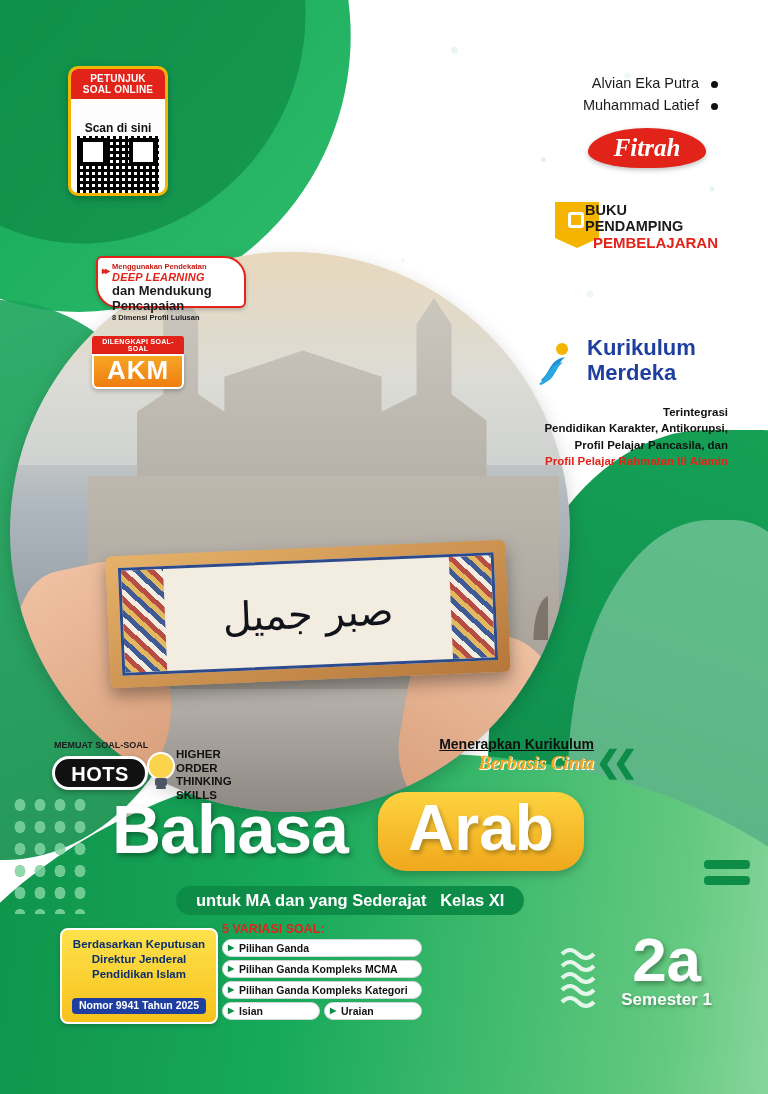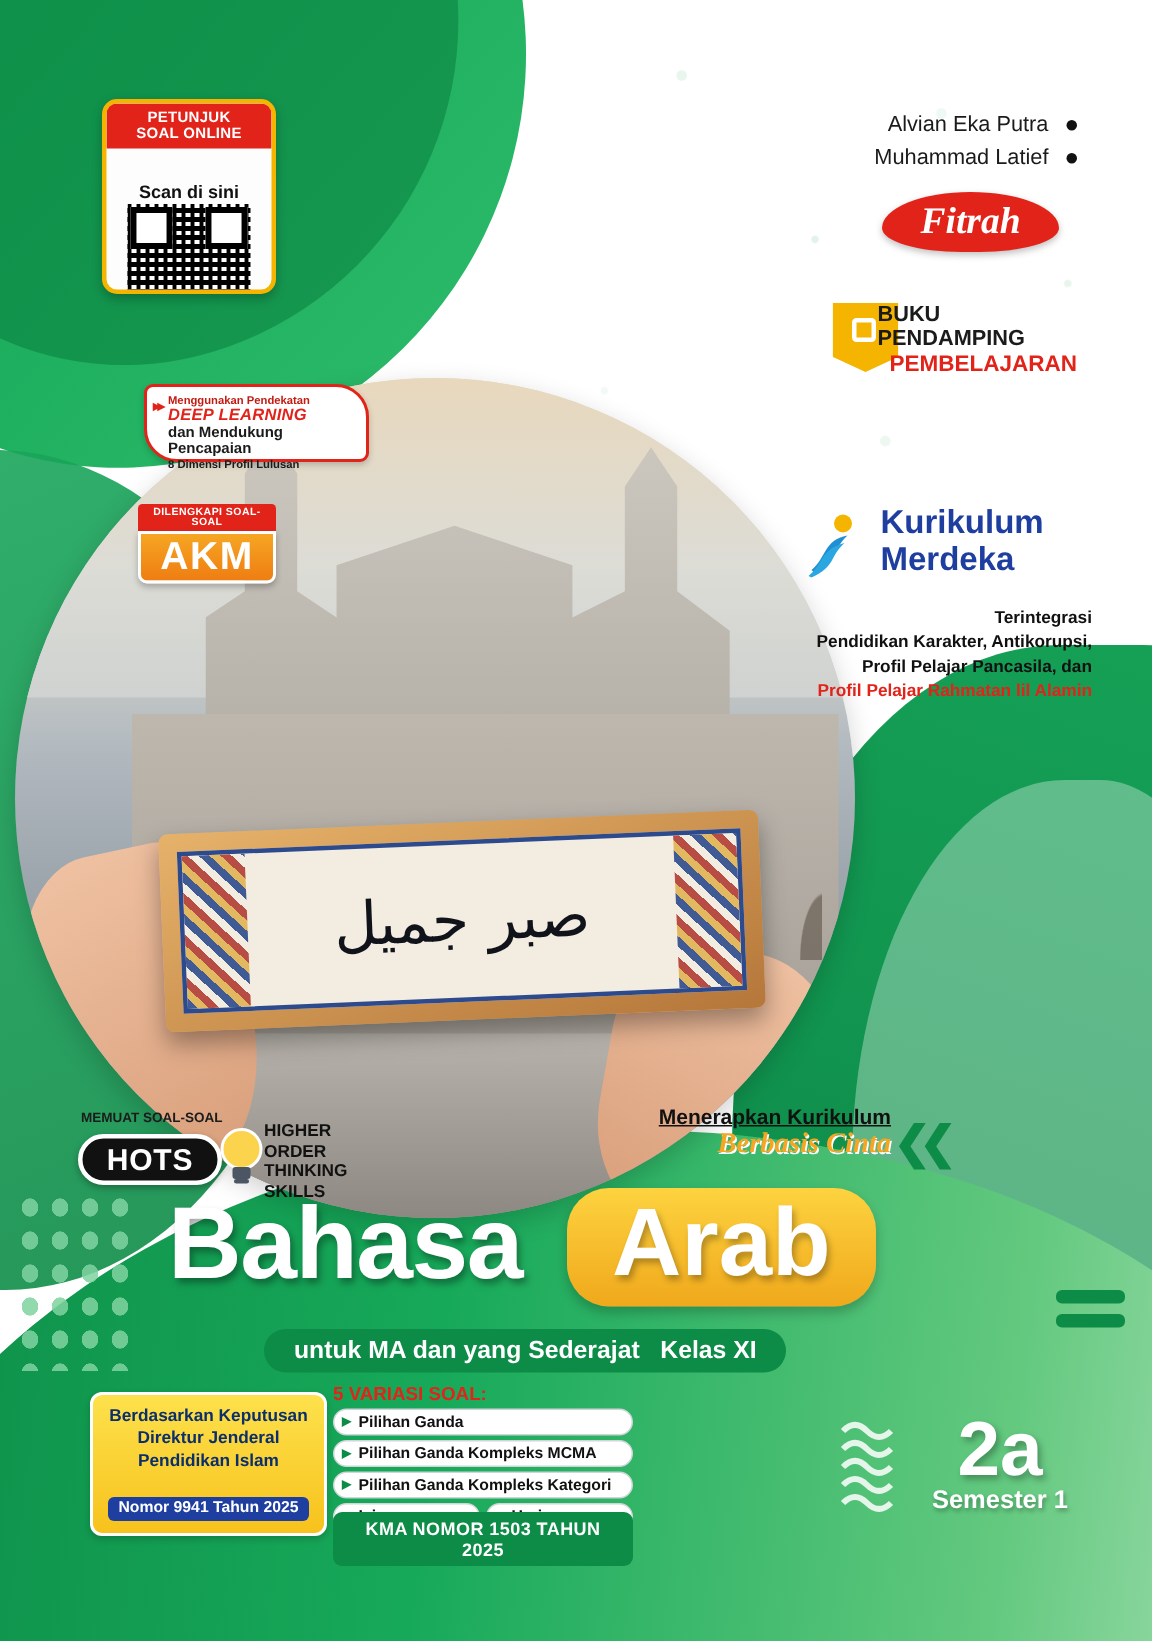--- a/index.html
+++ b/index.html
@@ -89,21 +89,21 @@
     position: absolute; right: 18px; top: 860px;
     width: 46px; height: 30px;
   }
   .equals-mark span {
     display: block; height: 9px; background: #0d8c48; border-radius: 4px; margin-bottom: 7px;
   }
 
   
   .qr-badge {
     position: absolute; left: 68px; top: 66px;
-    width: 116px; height: 130px;
+    width: 100px; height: 130px;
     background: #fdfdfd;
     border: 3px solid #f5b400;
     border-radius: 10px;
     box-shadow: 0 3px 7px rgba(0,0,0,.25);
     overflow: hidden;
   }
   .qr-top {
     background: #e2231a; color: #fff; text-align: center;
     padding: 5px 2px 4px; font-weight: bold; font-size: 10px; line-height: 1.05;
     letter-spacing: .2px;
@@ -136,21 +136,21 @@
     position: absolute; left: 96px; top: 256px;
     width: 150px; height: 52px;
     background: #ffffff;
     border: 2px solid #e2231a;
     border-radius: 6px 22px 6px 22px;
     padding: 4px 6px 3px 14px;
     box-shadow: 0 2px 4px rgba(0,0,0,.2);
   }
   .deep-badge .l1 { font-size: 7.5px; color: #c21b12; font-weight: bold; }
   .deep-badge .l2 { font-size: 11px; color: #e2231a; font-weight: bold; font-style: italic; letter-spacing: .2px; }
-  .deep-badge .l3 { font-size: 10px; color: #1b1b1b; font-weight: bold; }
+  .deep-badge .l3 { font-size: 13px; color: #1b1b1b; font-weight: bold; }
   .deep-badge .l4 { font-size: 7.5px; color: #1b1b1b; font-weight: bold; }
   .deep-badge .chev {
     position: absolute; left: 4px; top: 7px; color: #e2231a; font-size: 10px; letter-spacing: -2px; font-weight: bold;
   }
 
   
   .akm-wrap { position: absolute; left: 92px; top: 336px; width: 92px; }
   .akm-top {
     background: #e2231a; color: #fff; font-size: 7px; font-weight: bold;
     text-align: center; padding: 2px 4px; border-radius: 3px 3px 0 0;
@@ -414,21 +414,21 @@
     background: #0d8c48; color: #ffffff;
     border-radius: 6px; padding: 4px 6px;
     font-size: 12px; font-weight: bold; letter-spacing: .3px;
   }
 
   
   .volume {
     position: absolute; right: 56px; bottom: 84px; text-align: center;
   }
   .volume .num {
-    font-size: 51px; font-weight: bold; color: #ffffff; line-height: .95;
+    font-size: 62px; font-weight: bold; color: #ffffff; line-height: .95;
     text-shadow: 2px 3px 5px rgba(0,0,0,.3);
   }
   .volume .sem {
     font-size: 17px; font-weight: bold; color: #ffffff;
     text-shadow: 1px 2px 3px rgba(0,0,0,.3);
   }
   .vol-wave {
     position: absolute; right: 150px; bottom: 86px; width: 60px; height: 62px;
   }
 </style>
@@ -575,21 +575,20 @@
     <ul>
       <li>Pilihan Ganda</li>
       <li>Pilihan Ganda Kompleks MCMA</li>
       <li>Pilihan Ganda Kompleks Kategori</li>
     </ul>
     <ul class="row-split">
       <li>Isian</li>
       <li>Uraian</li>
     </ul>
   </div>
-  <div class="kma">KMA NOMOR 1503 TAHUN 2025</div>
 
   <div class="vol-wave">
     <svg width="60" height="62" viewBox="0 0 60 62">
       <g stroke="#ffffff" stroke-width="4" fill="none" opacity="0.85">
         <path d="M4 8 q8 -8 16 0 q8 8 16 0"></path>
         <path d="M4 20 q8 -8 16 0 q8 8 16 0"></path>
         <path d="M4 32 q8 -8 16 0 q8 8 16 0"></path>
         <path d="M4 44 q8 -8 16 0 q8 8 16 0"></path>
         <path d="M4 56 q8 -8 16 0 q8 8 16 0"></path>
       </g>

